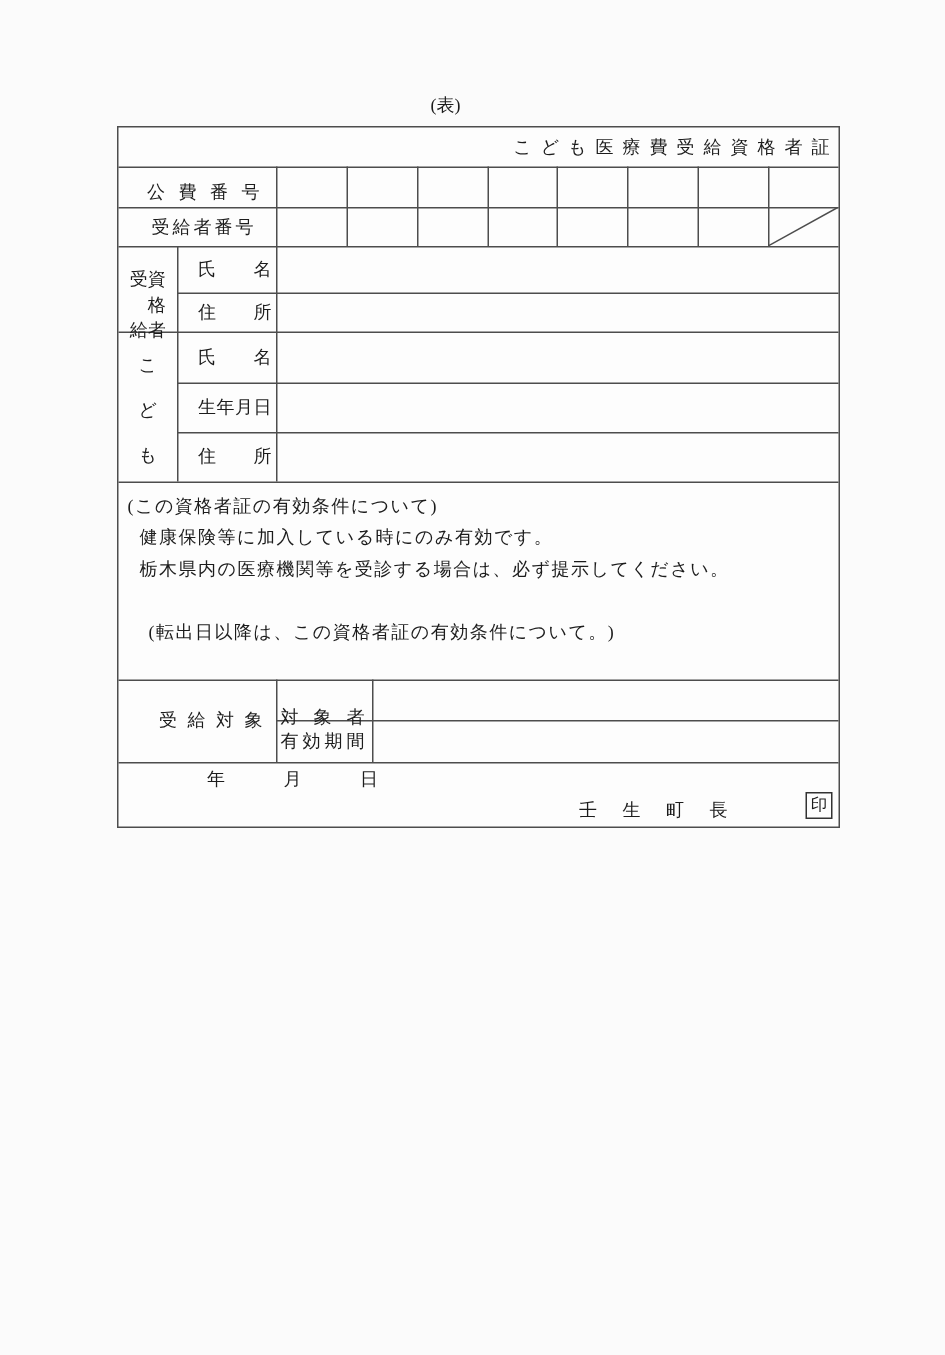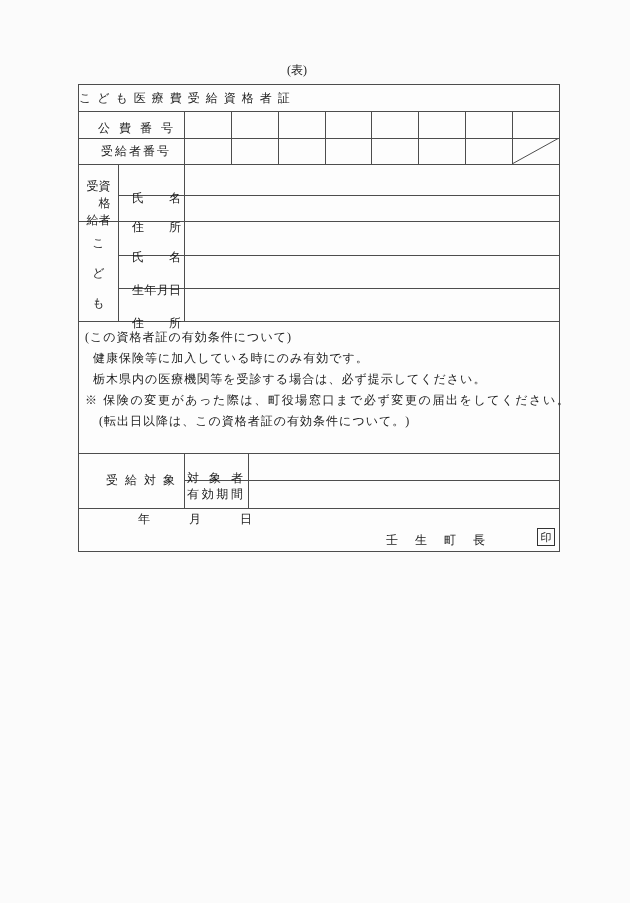--- a/index.html
+++ b/index.html
@@ -15,27 +15,27 @@
   .hdr-form{position:absolute;left:59px;top:62px;font-size:12px;letter-spacing:.5px;white-space:nowrap;}
   .hdr-side{position:absolute;left:287px;top:62px;font-size:12px;white-space:nowrap;}
   .card{
     position:absolute;left:78px;top:84px;width:480px;height:466px;
     border:1px solid #4d4d4d;background:#fdfdfd;
   }
   .hl{position:absolute;height:1px;background:#4d4d4d;}
   .vl{position:absolute;width:1px;background:#4d4d4d;}
   .t{position:absolute;font-size:12px;color:#1c1c1c;white-space:nowrap;}
   .just{text-align:justify;text-align-last:justify;white-space:normal;box-sizing:border-box;}
-  .title{left:0;top:0;width:480px;height:26px;line-height:26px;text-align:left;letter-spacing:6px;}
+  .title{left:0;top:0;width:480px;height:26px;line-height:26px;text-align:right;letter-spacing:6px;}
   .lbl-kohi{left:0;top:30px;width:105px;height:27px;line-height:27px;padding:0 11px 0 19px;}
   .lbl-jyno{left:0;top:53px;width:105px;height:26px;line-height:26px;padding:0 15px 0 22px;}
   .grp{left:0;width:39px;text-align:center;}
   .grp-jukyu{top:79px;height:57px;padding-top:14px;line-height:17px;box-sizing:border-box;}
   .grp-kodomo{top:136px;height:100px;padding-top:7px;line-height:30px;box-sizing:border-box;}
-  .sub-lbl{left:39px;width:66px;padding:0 3px 0 14px;margin-top:19px;}
+  .sub-lbl{left:39px;width:66px;padding:0 3px 0 14px;}
   .r1{top:79px;height:31px;line-height:31px;}
   .r2{top:110px;height:26px;line-height:26px;}
   .r3{top:136px;height:34px;line-height:34px;}
   .r4{top:170px;height:33px;line-height:33px;}
   .r5{top:203px;height:33px;line-height:33px;}
   .note-line{position:absolute;left:0;width:478px;font-size:12px;letter-spacing:1px;line-height:21px;white-space:nowrap;}
   .ind-a{padding-left:6px;}
   .ind-b{padding-left:14px;}
   .ind-c{padding-left:20px;}
   .wide{letter-spacing:1.6px;}
@@ -131,21 +131,20 @@
     <div class="t just sub-lbl r3">氏名</div>
     <div class="t just sub-lbl r4">生年月日</div>
     <div class="t just sub-lbl r5">住所</div>
     <div class="cellmark" style="left:105px;top:136px;width:375px;height:34px"></div>
     <div class="cellmark" style="left:105px;top:170px;width:375px;height:33px"></div>
     <div class="cellmark" style="left:105px;top:203px;width:375px;height:33px"></div>
 
     <div class="note-line ind-a" style="top:242px">(この資格者証の有効条件について)</div>
     <div class="note-line ind-b" style="top:263px">健康保険等に加入している時にのみ有効です。</div>
     <div class="note-line ind-b" style="top:284px">栃木県内の医療機関等を受診する場合は、必ず提示してください。</div>
-    <div class="note-line ind-a wide" style="top:305px">※ 保険の変更があった際は、町役場窓口まで必ず変更の届出をしてください。</div>
     <div class="note-line ind-c" style="top:326px">(転出日以降は、この資格者証の有効条件について。)</div>
 
     <div class="t just lbl-benefit">受給対象</div>
     <div class="t just lbl-taisho">対象者</div>
     <div class="t just lbl-yuko">有効期間</div>
     <div class="cellmark" style="left:169px;top:368px;width:311px;height:27px"></div>
     <div class="cellmark" style="left:169px;top:395px;width:311px;height:28px"></div>
 
     <div class="t date-line">
       <span class="gap">年</span>

